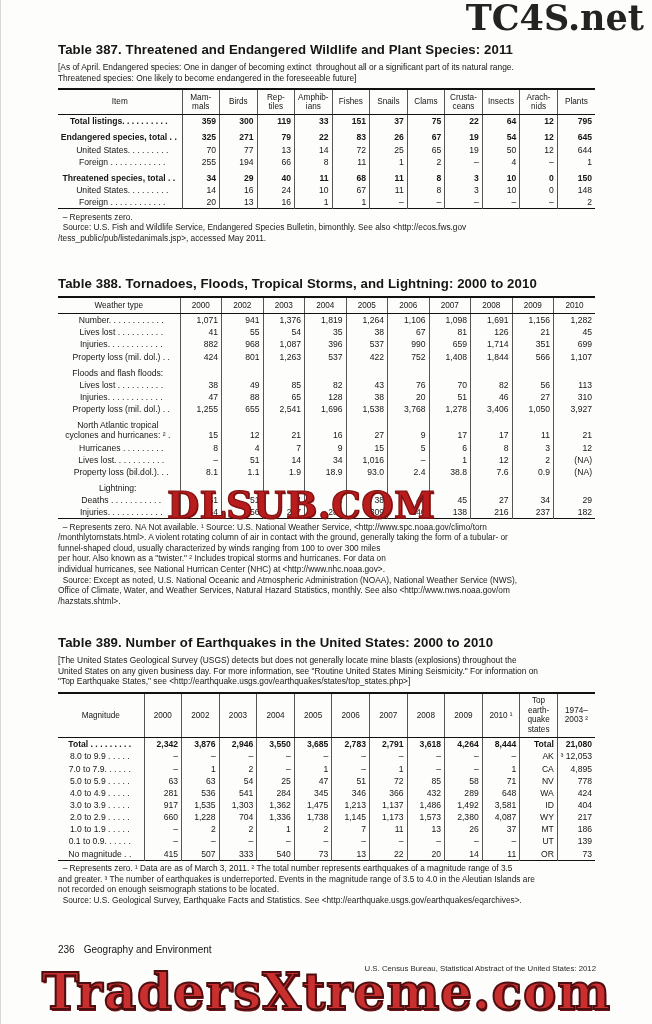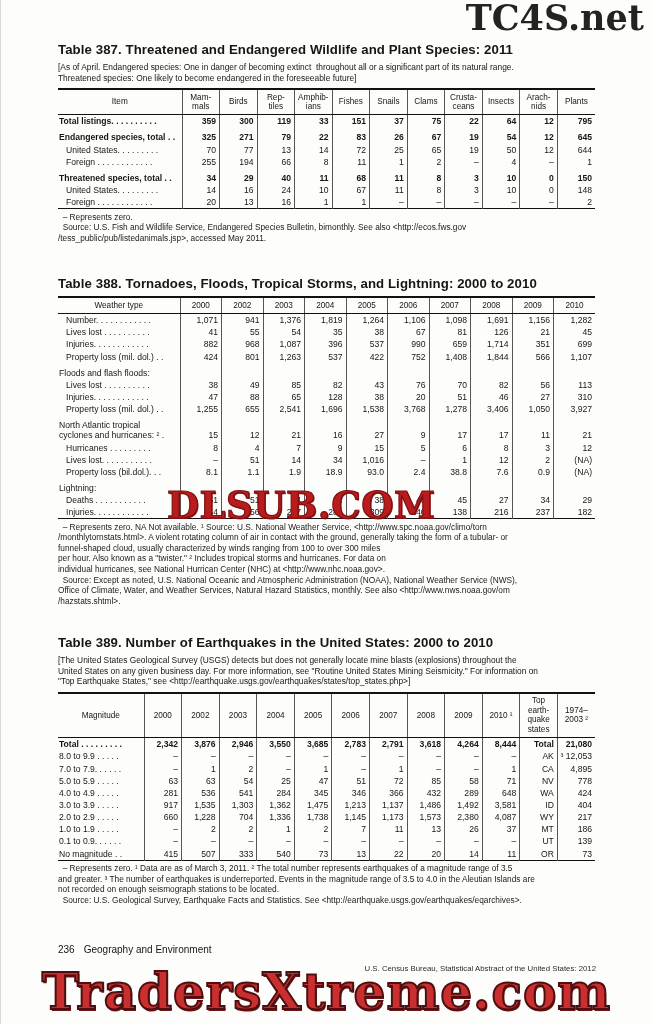--- a/index.html
+++ b/index.html
@@ -27,21 +27,21 @@
   th {
     font-weight: normal; font-size: 8.2px; line-height: 1.18;
     white-space: pre-line; vertical-align: middle; text-align: center;
     padding: 2.5px 1px; border-bottom: 1px solid #111; border-left: 1px solid #555;
   }
   th:first-child { border-left: none; }
   td {
     font-size: 8.6px; line-height: 1.18; padding: 1px 3px 1px 2px;
     border-left: 1px solid #555; vertical-align: bottom;
   }
-  td.stub { border-left: none; white-space: pre-line; overflow: hidden; padding-left: 1px; }
+  td.stub { border-left: none; white-space: pre-line; overflow: hidden; padding-left: 1px; text-align: center; }
   td.stub.ind1 { padding-left: 8px; }
   td.num { text-align: right; }
   tr.bold td { font-weight: bold; }
   tr.gap td { padding-top: 5px; }
 
   .t387 th:first-child, .t387 td:first-child { width: 124px; }
   .t388 th:first-child, .t388 td:first-child { width: 122px; }
   .t389 th:first-child, .t389 td:first-child { width: 86px; }
 
   .footnotes { font-size: 8.3px; line-height: 1.27; margin-top: 2.5px; color: #1a1a1a; }

